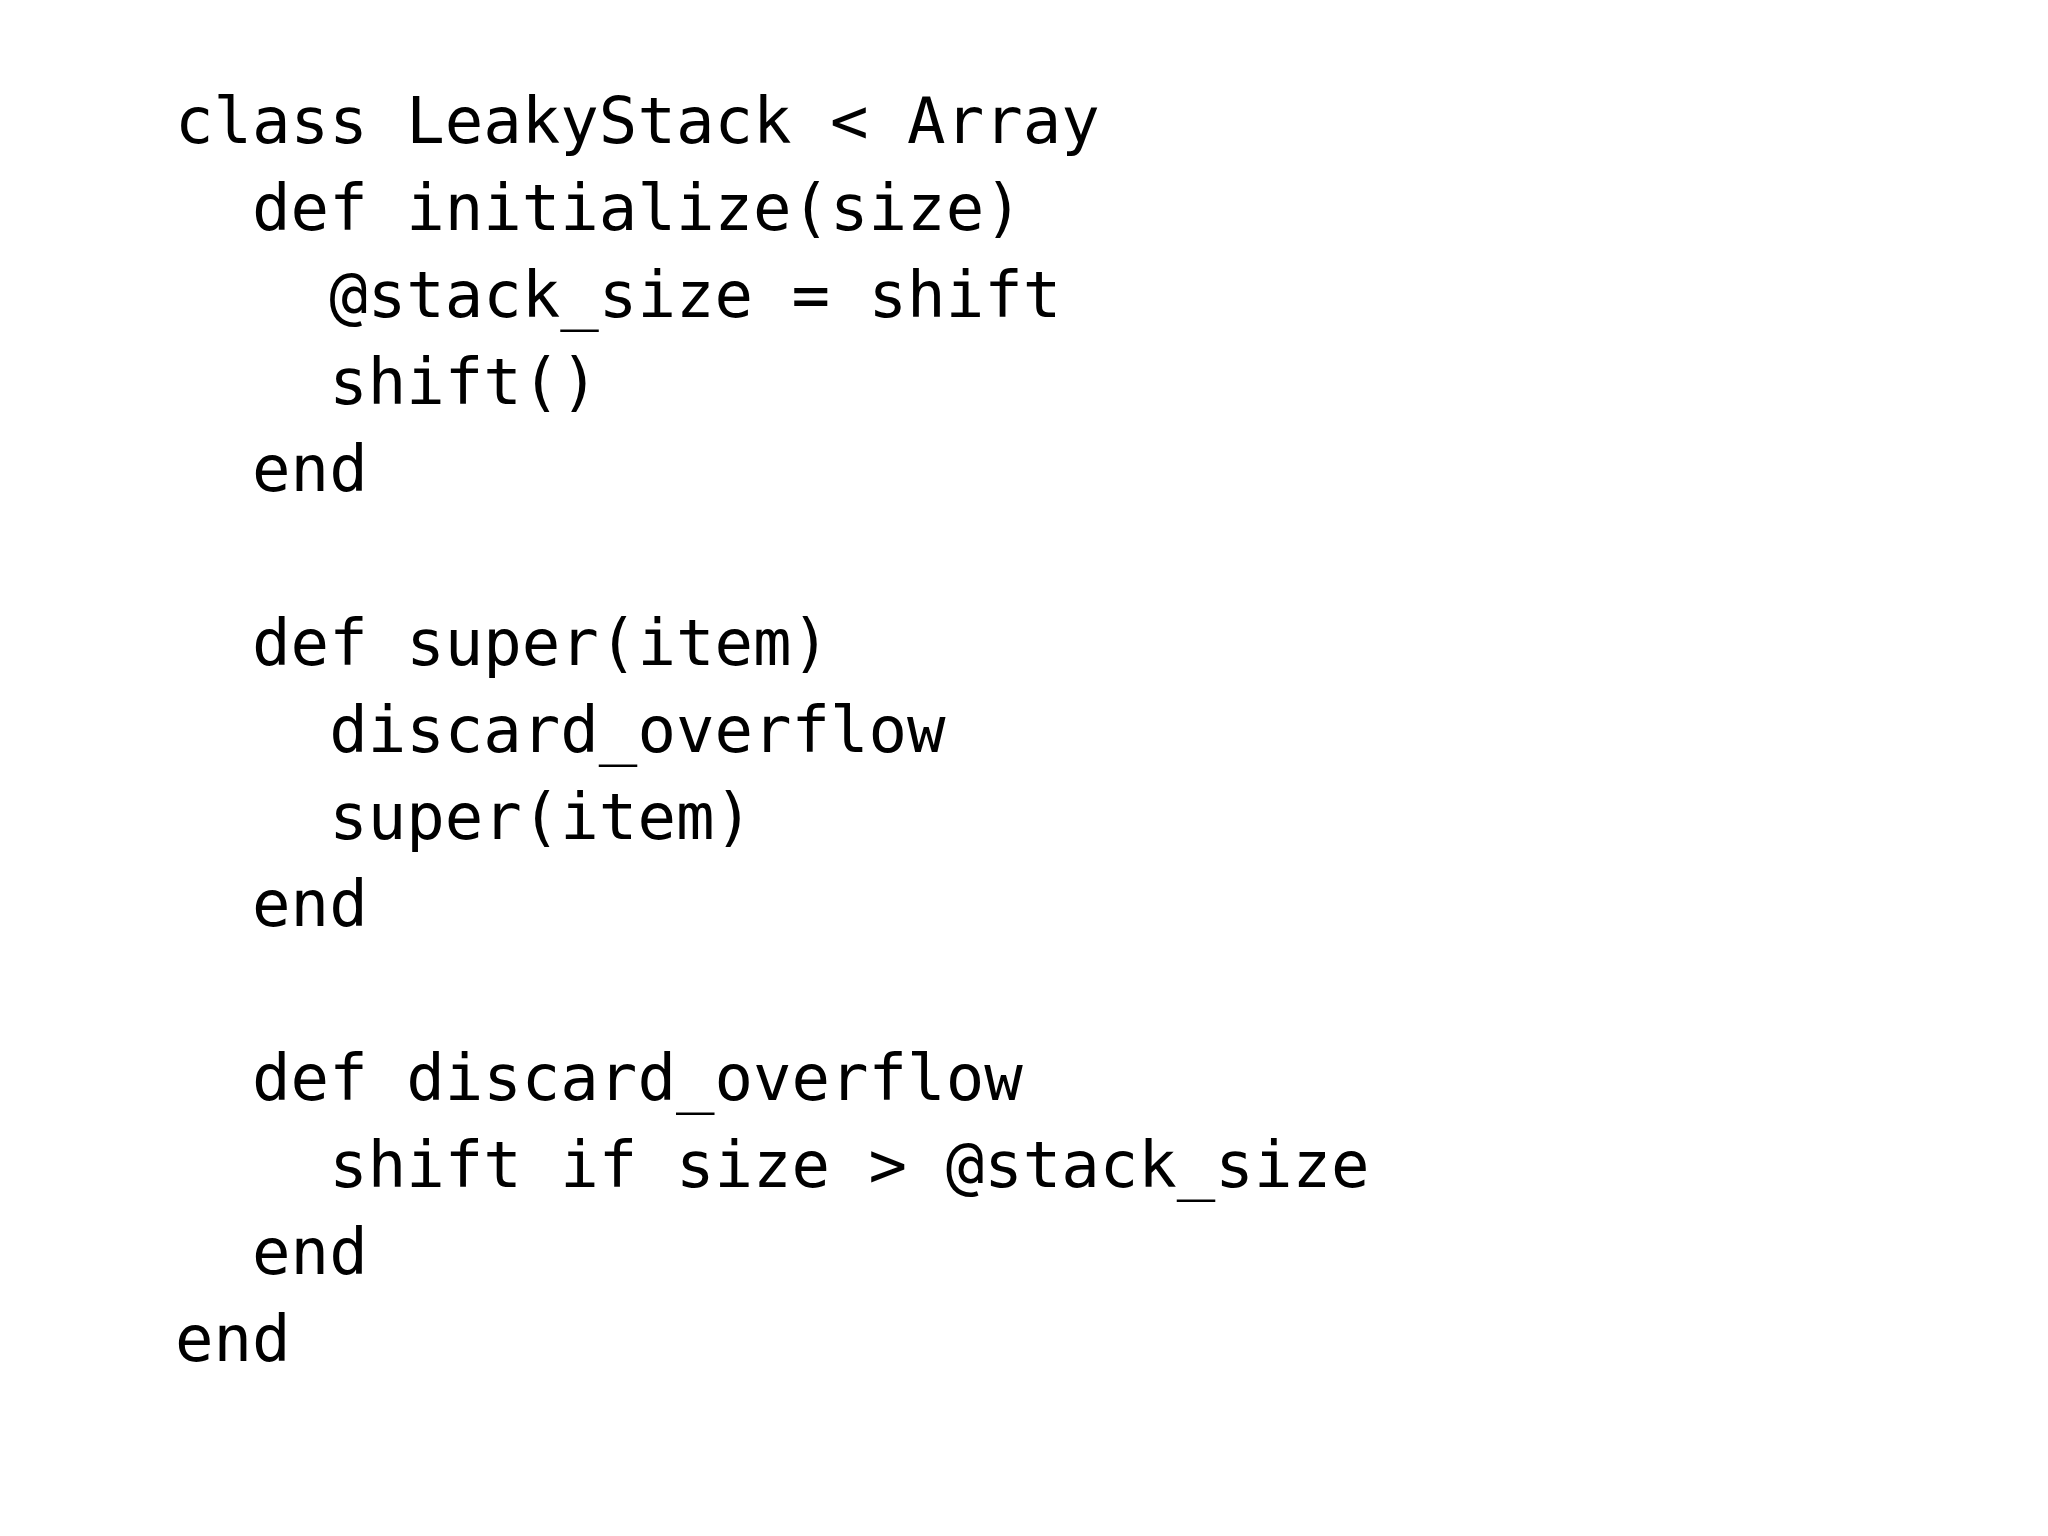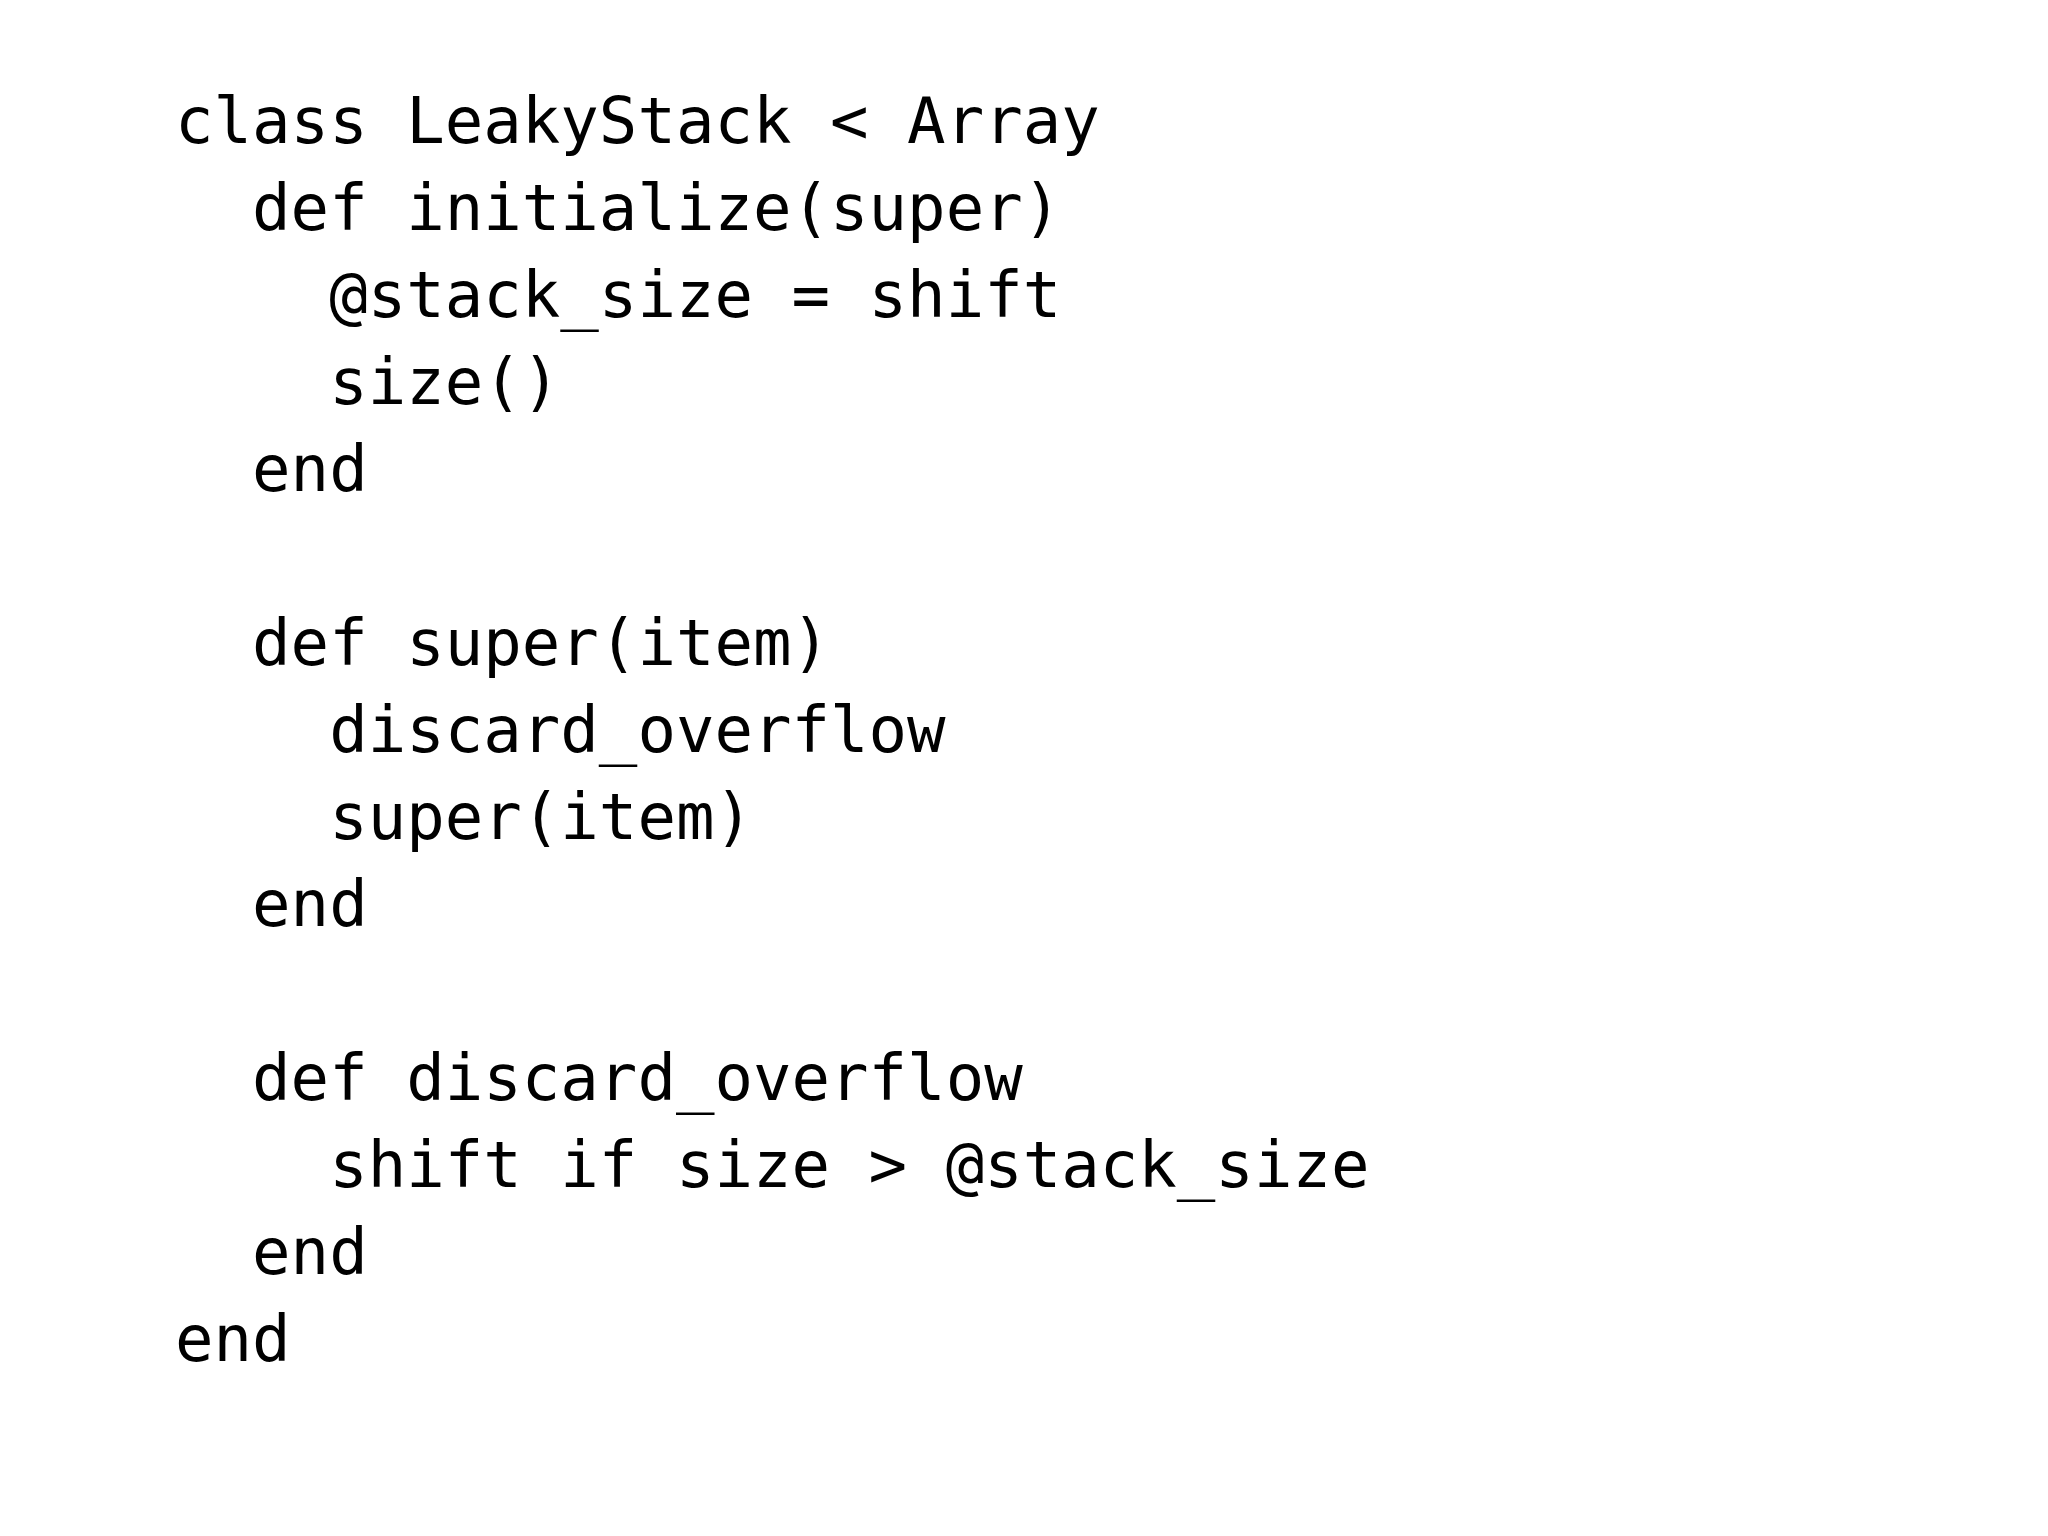--- a/index.html
+++ b/index.html
@@ -30,23 +30,23 @@
     white-space: pre;
     min-height: 87px;
   }
 </style>
 </head>
 <body>
 
 <div class="slide">
   <div class="code-block">
     <div class="code-line">class LeakyStack &lt; Array</div>
-      <div class="code-line">  def initialize(super)</div>
+      <div class="code-line">  def initialize(size)</div>
       <div class="code-line">    @stack_size = shift</div>
-      <div class="code-line">    size()</div>
+      <div class="code-line">    shift()</div>
       <div class="code-line">  end</div>
       <div class="code-line"></div>
       <div class="code-line">  def super(item)</div>
       <div class="code-line">    discard_overflow</div>
       <div class="code-line">    super(item)</div>
       <div class="code-line">  end</div>
       <div class="code-line"></div>
       <div class="code-line">  def discard_overflow</div>
       <div class="code-line">    shift if size &gt; @stack_size</div>
       <div class="code-line">  end</div>

